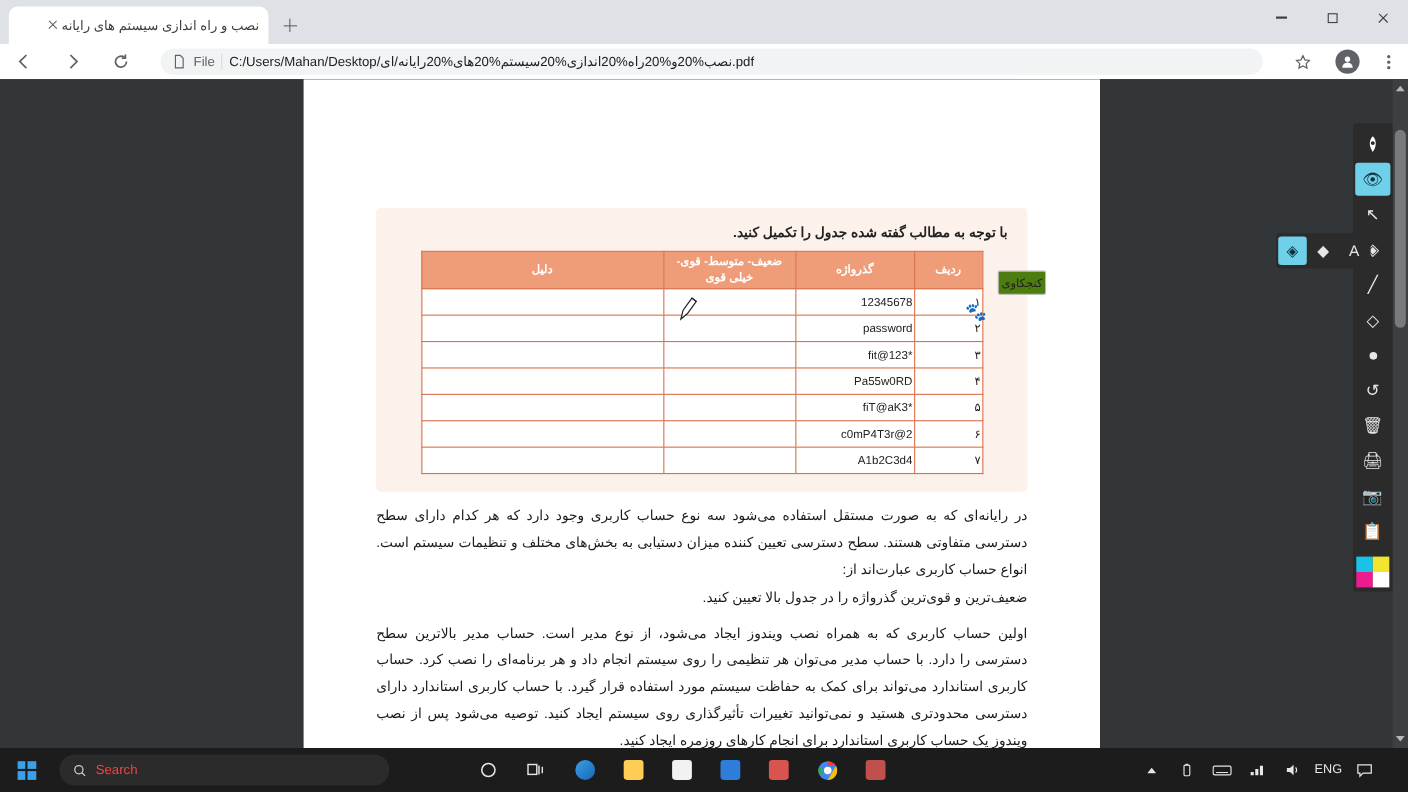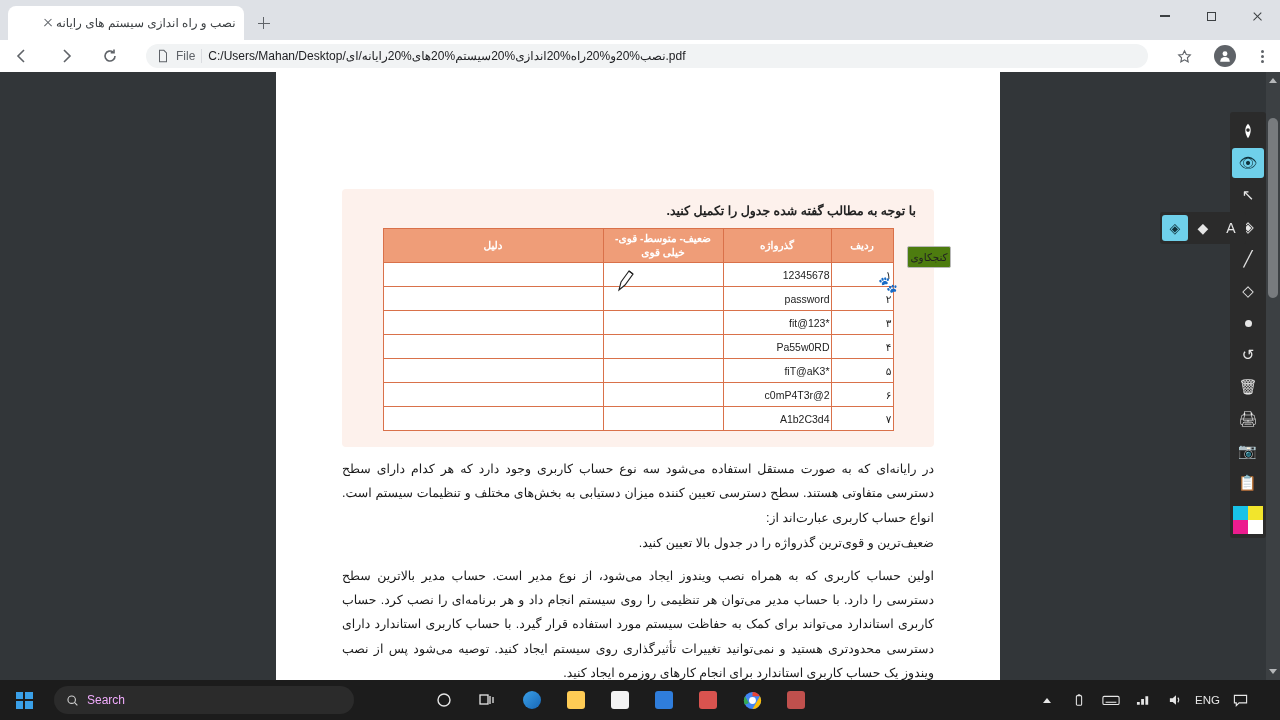--- a/index.html
+++ b/index.html
@@ -202,21 +202,21 @@
     background:#1c1c1c; display:flex; align-items:center;
   }
   .start {
     width:48px; height:40px; display:flex; align-items:center; justify-content:center;
     cursor:pointer;
   }
   .winlogo { width:17px; height:17px; display:grid; grid-template-columns:1fr 1fr; grid-template-rows:1fr 1fr; gap:2px; }
   .winlogo i { background:#3aa0e8; display:block; }
   .tb-search {
     width:300px; height:28px; background:#2b2b2b; border-radius:14px;
-    display:flex; align-items:center; padding:0 12px; gap:8px; color:#f0abfc;
+    display:flex; align-items:center; padding:0 12px; gap:8px; color:#ef4444;
     font-size:12px; margin-left:6px; cursor:text;
   }
   .tb-icons { display:flex; align-items:center; gap:4px; margin-left:70px; }
   .tbi { width:40px; height:40px; display:flex; align-items:center; justify-content:center; cursor:pointer; }
   .tray {
     position:absolute; right:0; top:0; height:40px; display:flex; align-items:center;
     gap:8px; padding-right:28px; color:#e6e6e6; font-size:11.5px;
   }
   .tray .tbi { width:24px; }
   .chevron-up {

